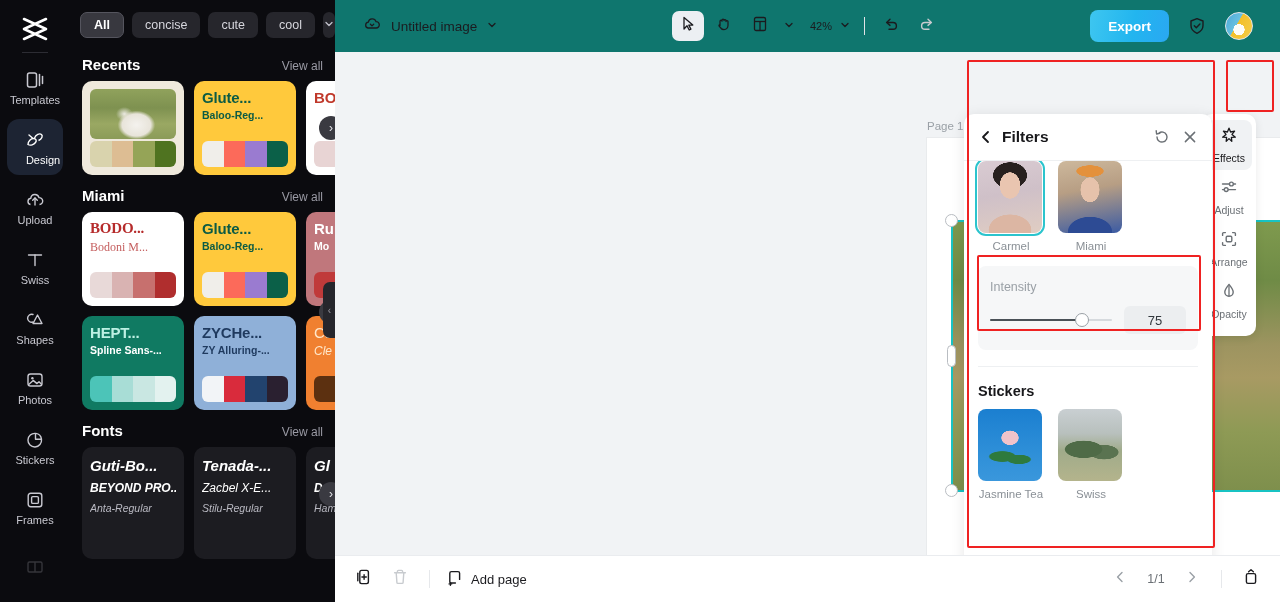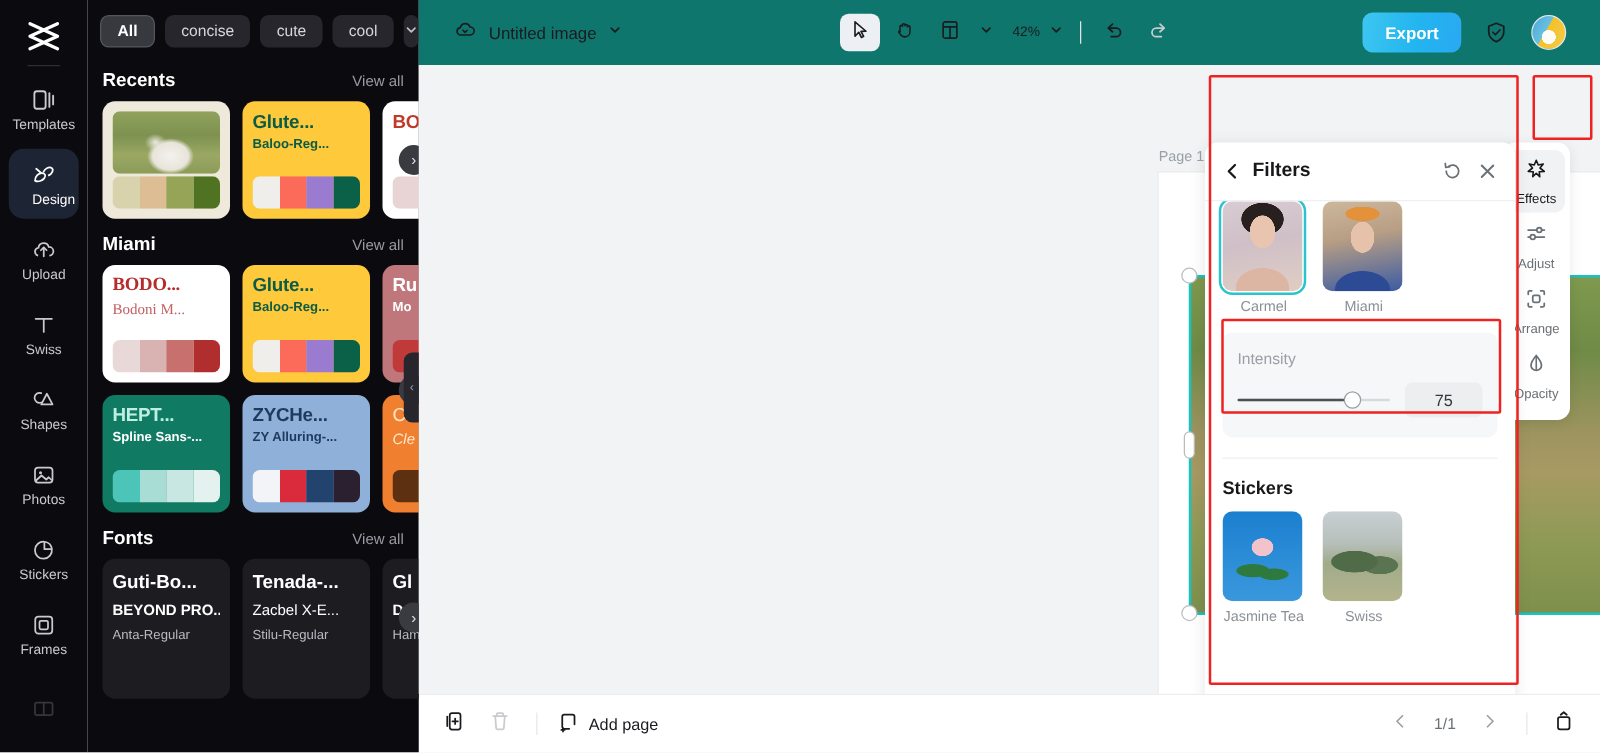--- a/index.html
+++ b/index.html
@@ -70,21 +70,21 @@
       radial-gradient(ellipse 26px 20px at 54% 72%, #f4f2ee 0%, #e8e4da 55%, rgba(232,228,218,0) 72%),
       radial-gradient(ellipse 12px 10px at 40% 50%, #eceae3 0%, rgba(236,234,227,0) 70%),
       linear-gradient(180deg, #90a25c 0%, #7e9150 38%, #9aa863 70%, #8b9b58 100%);
   }
   .scroll-next {
     position: absolute; width: 24px; height: 24px; border-radius: 50%;
     background: #3a3a41; color: #e3e3e8; display:flex; align-items:center; justify-content:center;
     font-size: 12px; cursor: pointer; z-index: 4;
   }
   .font-card { width: 102px; height: 112px; border-radius: 10px; background: #1c1c21;
-     flex-shrink: 0; padding: 10px 8px; overflow: hidden; cursor: pointer; }
+     flex-shrink: 0; padding: 10px 8px; overflow: hidden; cursor: pointer; font-style: italic; }
   .font-card .f1 { color:#fff; font-size: 15px; font-weight: bold; white-space: nowrap; overflow: hidden;}
   .font-card .f2 { color:#fff; font-size: 12px; font-weight: bold; margin-top: 7px; white-space: nowrap; overflow: hidden;}
   .font-card .f3 { color:#b9b9c2; font-size: 10.5px; margin-top: 7px; white-space: nowrap; overflow: hidden;}
   .collapse-handle {
     position: absolute; right: -1px; top: 282px; width: 13px; height: 56px;
     background: #26262c; border-radius: 7px 0 0 7px; z-index: 20;
     display: flex; align-items: center; justify-content: center; cursor: pointer;
     color: #9a9aa4; font-size: 10px;
   }
 

